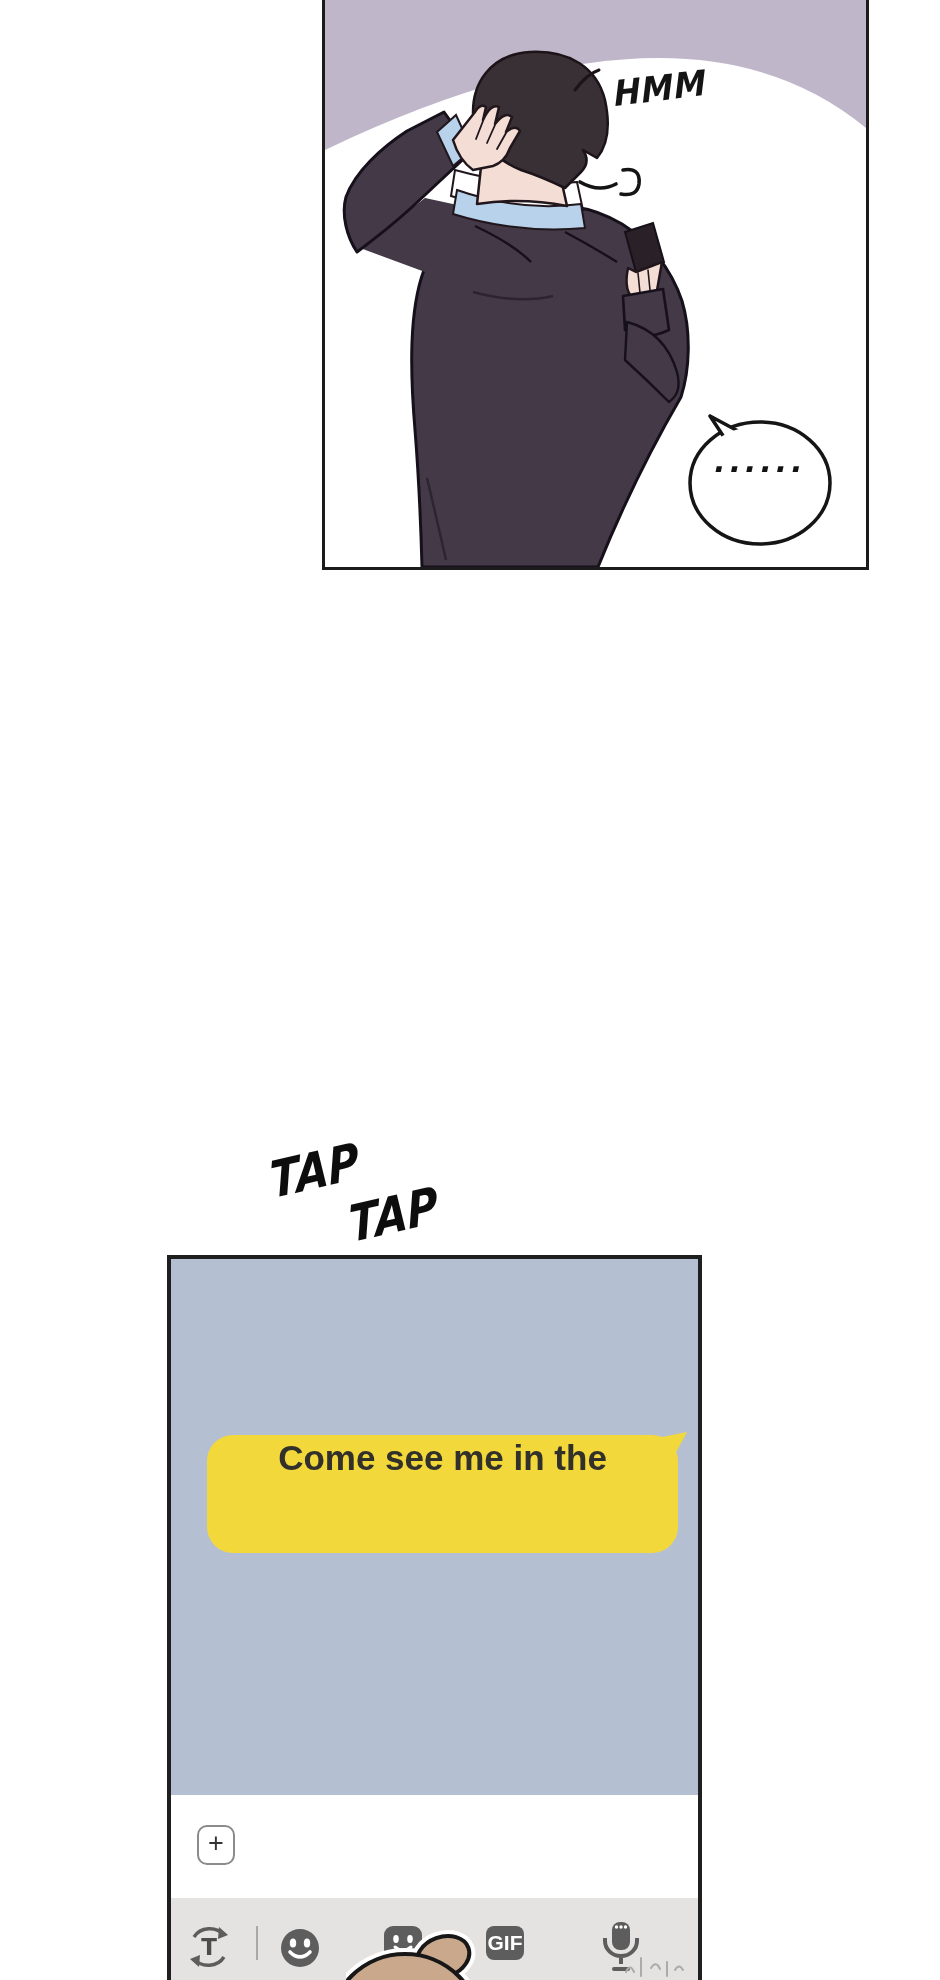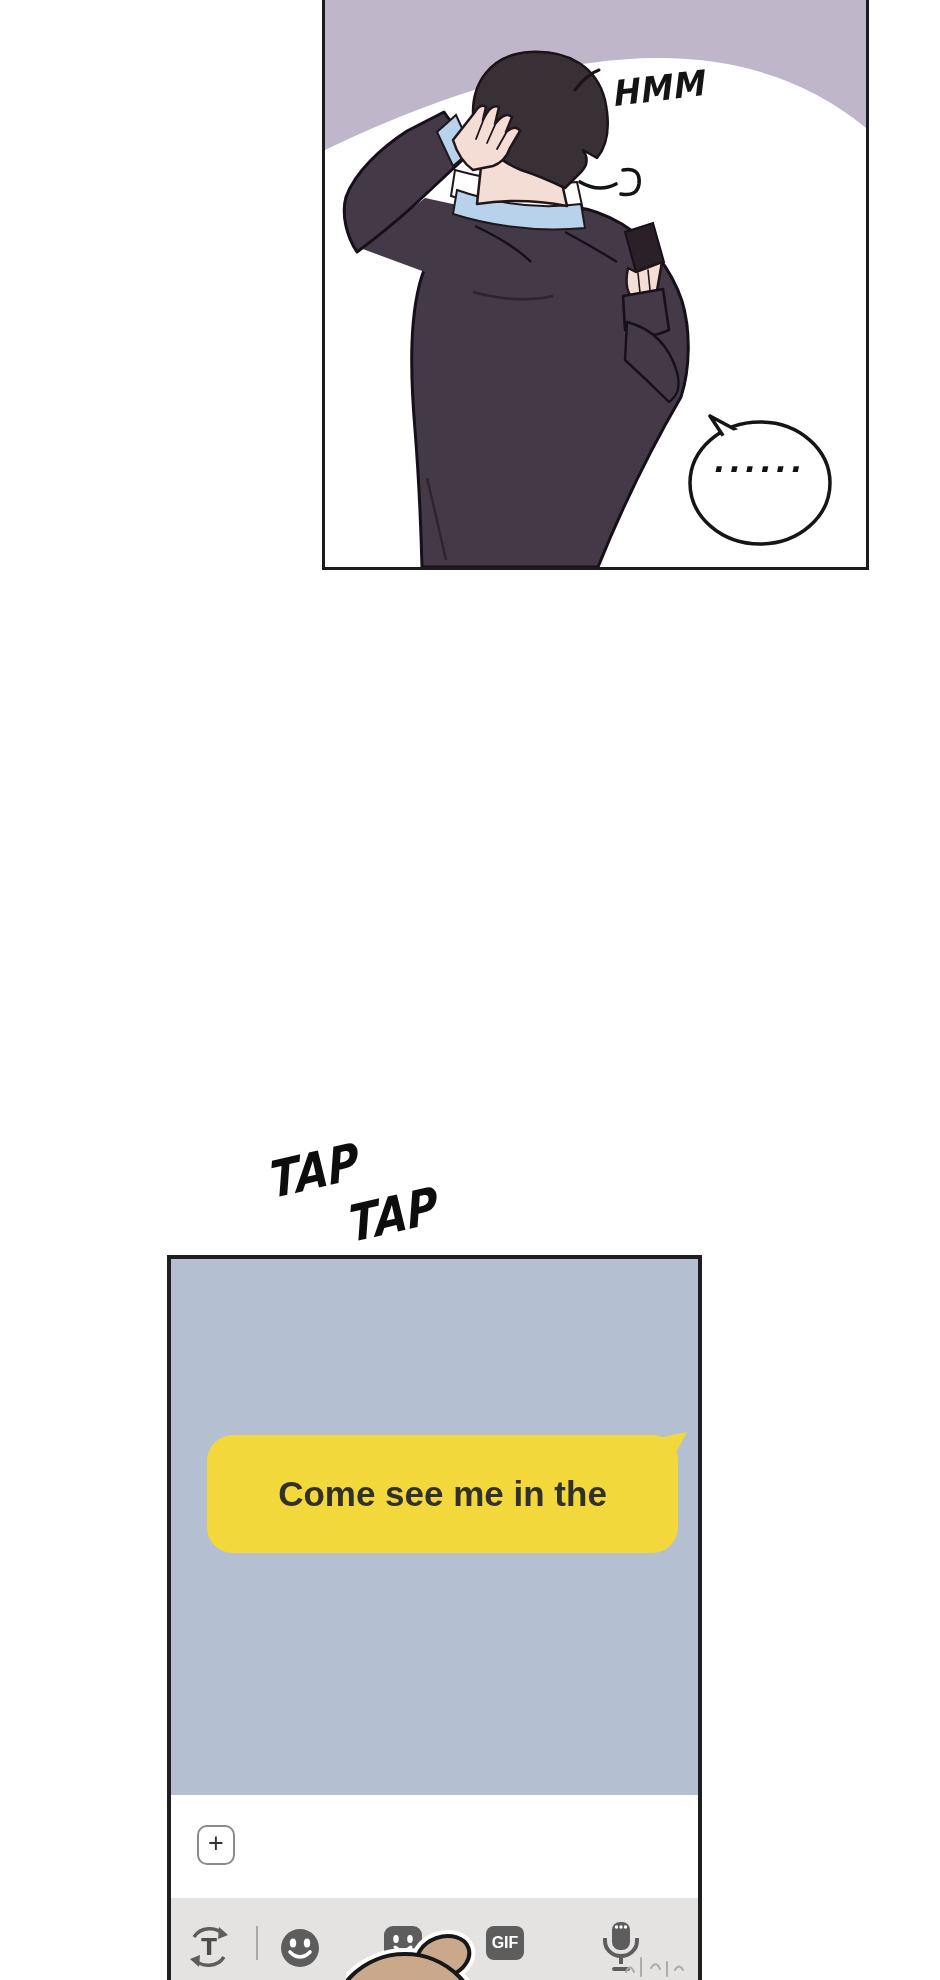--- a/index.html
+++ b/index.html
@@ -40,41 +40,41 @@
   
   .phone{
     position:absolute;left:167px;top:1255px;width:535px;height:725px;
     box-sizing:border-box;border:4px solid #1f1f1f;border-bottom:none;
     background:#b4c0d2;overflow:hidden;
   }
   .chat-area{position:absolute;left:0;top:0;width:527px;height:536px;}
   .msg-bubble{
     position:absolute;left:36px;top:176px;width:471px;height:118px;
     background:#f2d83b;border-radius:26px;
-    display:flex;flex-direction:column;justify-content:center;align-items:center;
+    display:flex;flex-direction:column;align-items:center;
     font-weight:bold;font-size:35px;line-height:1.3;color:#32302a;
   }
   .msg-tail{
     position:absolute;right:-9px;top:-3px;width:36px;height:32px;
     background:#f2d83b;clip-path:polygon(100% 0, 4% 22%, 52% 100%);
   }
   .input-bar{position:absolute;left:0;top:536px;width:527px;height:103px;background:#ffffff;}
   .attach-btn{
     position:absolute;left:26px;top:30px;width:38px;height:40px;box-sizing:border-box;
     border:2px solid #8b8b8b;border-radius:10px;background:#fff;
     display:flex;align-items:center;justify-content:center;
     font-size:27px;font-weight:normal;color:#333;line-height:1;padding-bottom:3px;
   }
   .toolbar{position:absolute;left:0;top:639px;width:527px;height:86px;background:#e4e3e1;}
   .tb{position:absolute;}
   .tb-divider{left:85px;top:28px;width:2px;height:34px;background:#a8a8a8;}
   .gif-badge{
     left:315px;top:28px;width:38px;height:34px;background:#5d5d5d;border-radius:8px;
     display:flex;align-items:center;justify-content:center;
-    color:#fff;font-weight:bold;font-size:16px;letter-spacing:0;
+    color:#fff;font-weight:bold;font-size:21px;letter-spacing:0;
   }
   .sketch-marks{left:452px;top:56px;}
 </style>
 </head>
 <body>
 
 <div class="stage">
 
   <section class="panel1">
     <svg viewBox="0 0 541 567" preserveAspectRatio="none">

